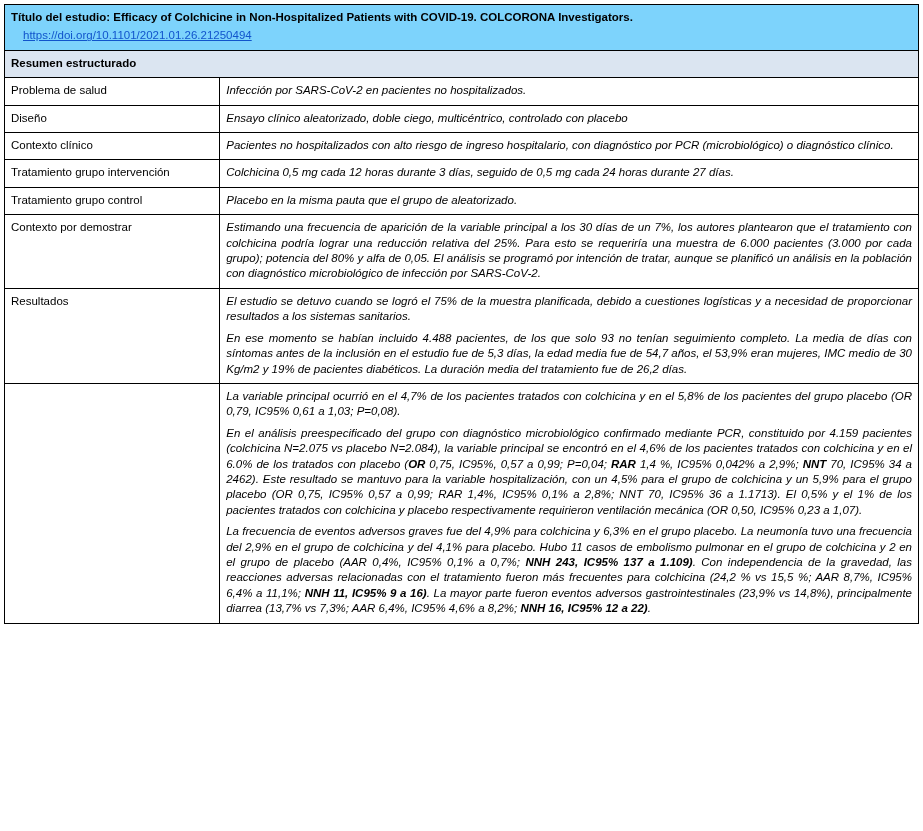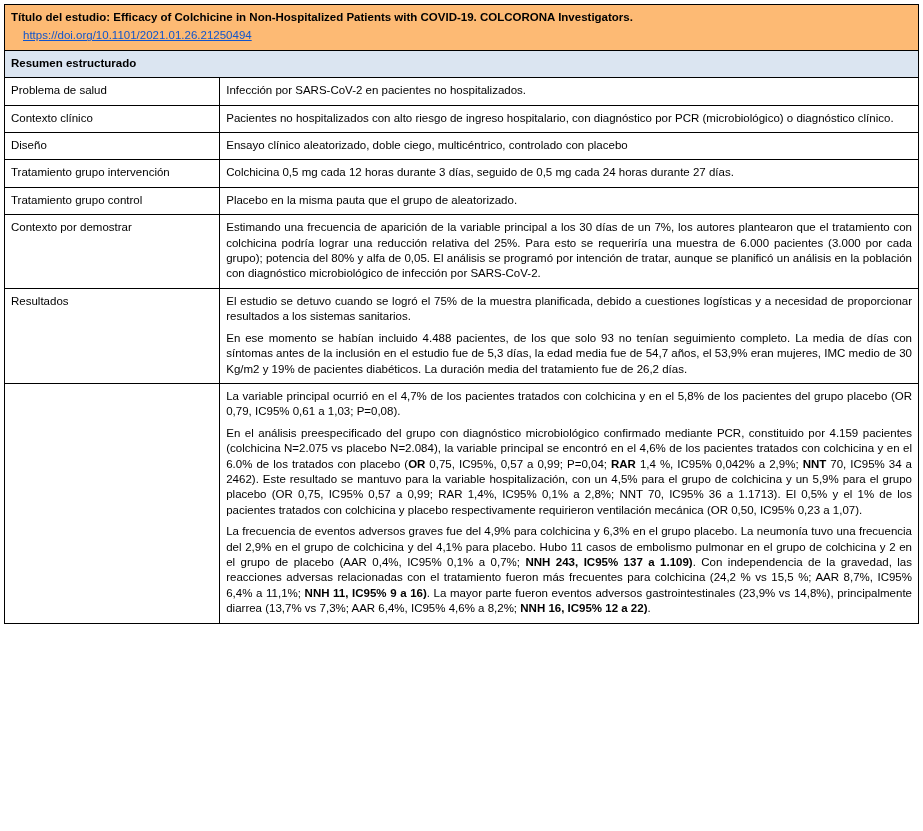--- a/index.html
+++ b/index.html
@@ -23,21 +23,21 @@
     border-collapse: collapse;
     table-layout: fixed;
   }
   table.doc td {
     border: 1px solid #000000;
     vertical-align: top;
     padding: 5px 6px 6px 6px;
     line-height: 1.34;
   }
   .title-cell {
-    background: #fdba74;
+    background: #7dd3fc;
     font-weight: bold;
     padding: 5px 6px 4px 6px;
   }
   .title-cell .doi {
     font-weight: normal;
     color: #1155cc;
     text-decoration: underline;
     display: inline-block;
     margin-top: 3px;
     margin-left: 12px;
@@ -46,20 +46,21 @@
     background: #dbe5f1;
     font-weight: bold;
     padding: 3px 6px 3px 6px;
   }
   .label-col {
     width: 215px;
   }
   .content-col {
     width: 698px;
     text-align: justify;
+    font-style: italic;
   }
   .content-col p {
     margin: 0 0 0 0;
   }
   .content-col p + p {
     margin-top: 6px;
   }
   .nb { font-weight: bold; }
   a { color: #1155cc; }
 </style>
@@ -84,30 +85,30 @@
       </tr>
 
       <tr>
         <td>Problema de salud</td>
         <td class="content-col">
           <p>Infección por SARS-CoV-2 en pacientes no hospitalizados.</p>
         </td>
       </tr>
 
       <tr>
-        <td>Contexto clínico</td>
+        <td>Diseño</td>
         <td class="content-col">
-          <p>Pacientes no hospitalizados con alto riesgo de ingreso hospitalario, con diagnóstico por PCR (microbiológico) o diagnóstico clínico.</p>
+          <p>Ensayo clínico aleatorizado, doble ciego, multicéntrico, controlado con placebo</p>
         </td>
       </tr>
 
       <tr>
-        <td>Diseño</td>
+        <td>Contexto clínico</td>
         <td class="content-col">
-          <p>Ensayo clínico aleatorizado, doble ciego, multicéntrico, controlado con placebo</p>
+          <p>Pacientes no hospitalizados con alto riesgo de ingreso hospitalario, con diagnóstico por PCR (microbiológico) o diagnóstico clínico.</p>
         </td>
       </tr>
 
       <tr>
         <td>Tratamiento grupo intervención</td>
         <td class="content-col">
           <p>Colchicina 0,5 mg cada 12 horas durante 3 días, seguido de 0,5 mg cada 24 horas durante 27 días.</p>
         </td>
       </tr>
 

